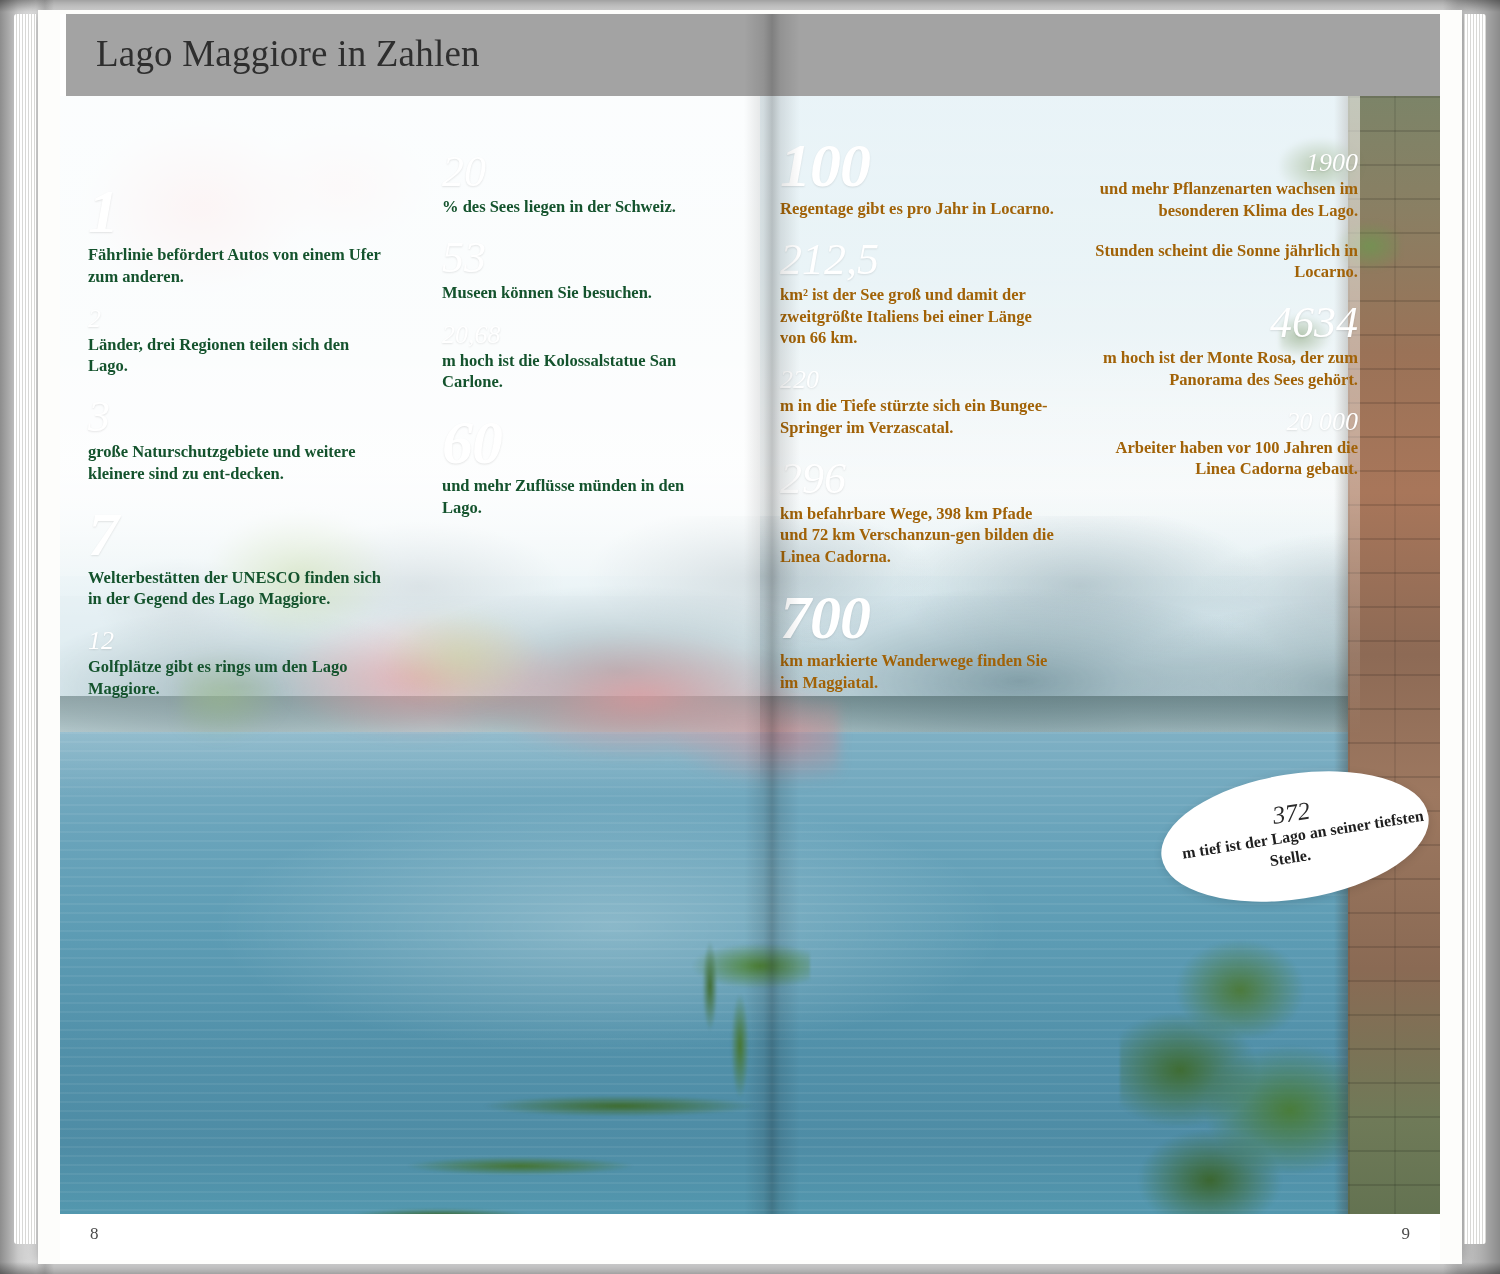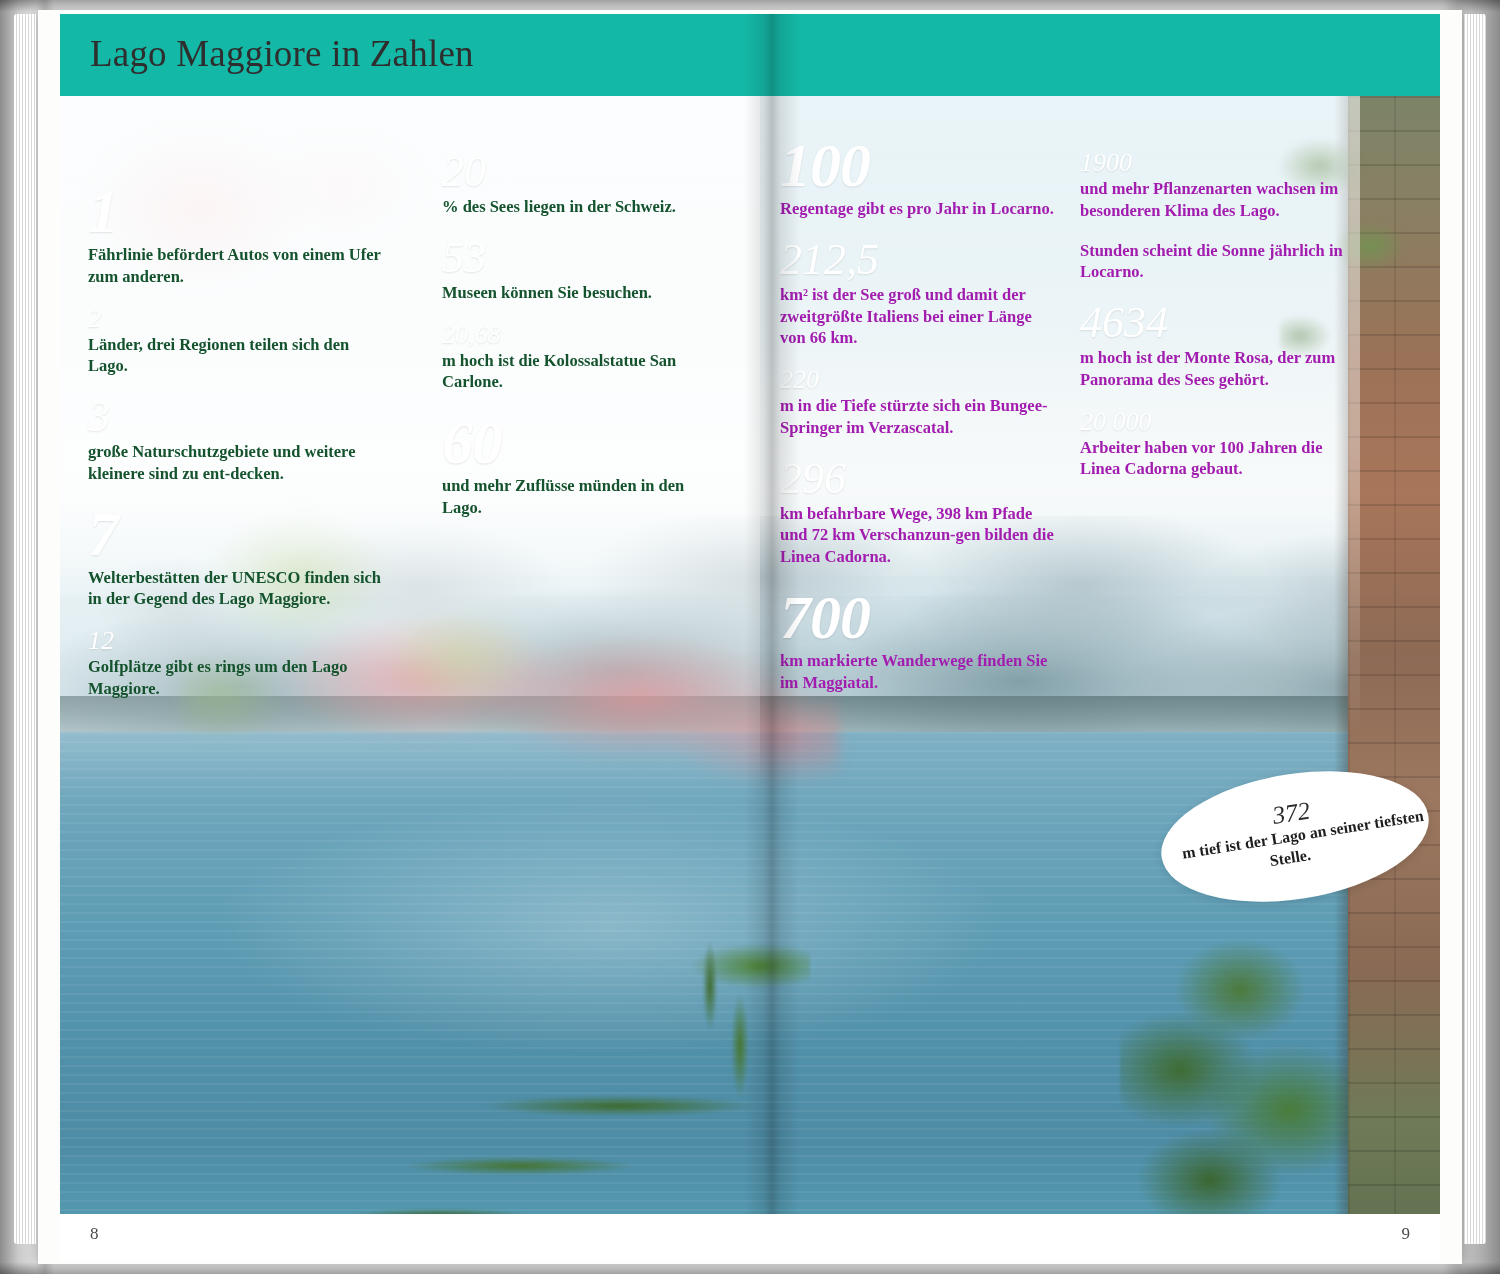--- a/index.html
+++ b/index.html
@@ -71,24 +71,24 @@
     left: 684px; top: 0;
     width: 56px; height: 100%;
     background: linear-gradient(90deg, rgba(0,0,0,0.0) 0%, rgba(0,0,0,0.10) 35%, rgba(0,0,0,0.22) 50%, rgba(0,0,0,0.10) 65%, rgba(0,0,0,0.0) 100%);
     z-index: 60;
     pointer-events: none;
   }
 
   
   .title-band {
     position: absolute;
-    left: 0; top: 0;
+    left: 6px; top: 0;
     width: 100%;
     height: 82px;
-    background: #14b8a6;
+    background: #a3a3a3;
     z-index: 40;
   }
   .page-title {
     position: absolute;
     left: 30px;
     top: 18px;
     font-family: "Liberation Serif", serif;
     font-size: 37px;
     color: #2e2e2e;
     letter-spacing: 0.2px;
@@ -221,21 +221,21 @@
 
   
   .cols {
     position:absolute; left: 0; top: 82px; width: 1380px; height: 1164px;
     z-index: 30;
   }
   .col { position: absolute; }
   .col1 { left: 28px;  top: 84px;  width: 300px; }
   .col2 { left: 382px; top: 54px;  width: 280px; }
   .col3 { left: 720px; top: 38px;  width: 280px; }
-  .col4 { left: 1020px;top: 54px;  width: 278px; }
+  .col4 { left: 1020px;top: 54px;  width: 278px; text-align: right; }
 
   .fact { margin-bottom: 18px; }
   .num {
     font-family: "Liberation Serif", serif;
     font-style: italic;
     color: #ffffff;
     line-height: 1.0;
     display: block;
     text-shadow: 0 1px 2px rgba(0,0,0,0.10);
     margin-bottom: 2px;
@@ -244,21 +244,21 @@
   .num.mid   { font-size: 44px; font-weight: 400; }
   .num.small { font-size: 26px; font-weight: 400; }
   .caption {
     font-family: "Liberation Serif", serif;
     font-weight: 700;
     font-size: 16.5px;
     line-height: 1.32;
     color: #14532d;
   }
   
-  .col3 .caption, .col4 .caption { color: #a21caf; }
+  .col3 .caption, .col4 .caption { color: #a16207; }
 
   
   .callout {
     position: absolute;
     left: 1100px; top: 760px;
     width: 270px; height: 125px;
     background: #ffffff;
     border-radius: 50%;
     z-index: 45;
     transform: rotate(-9deg);

